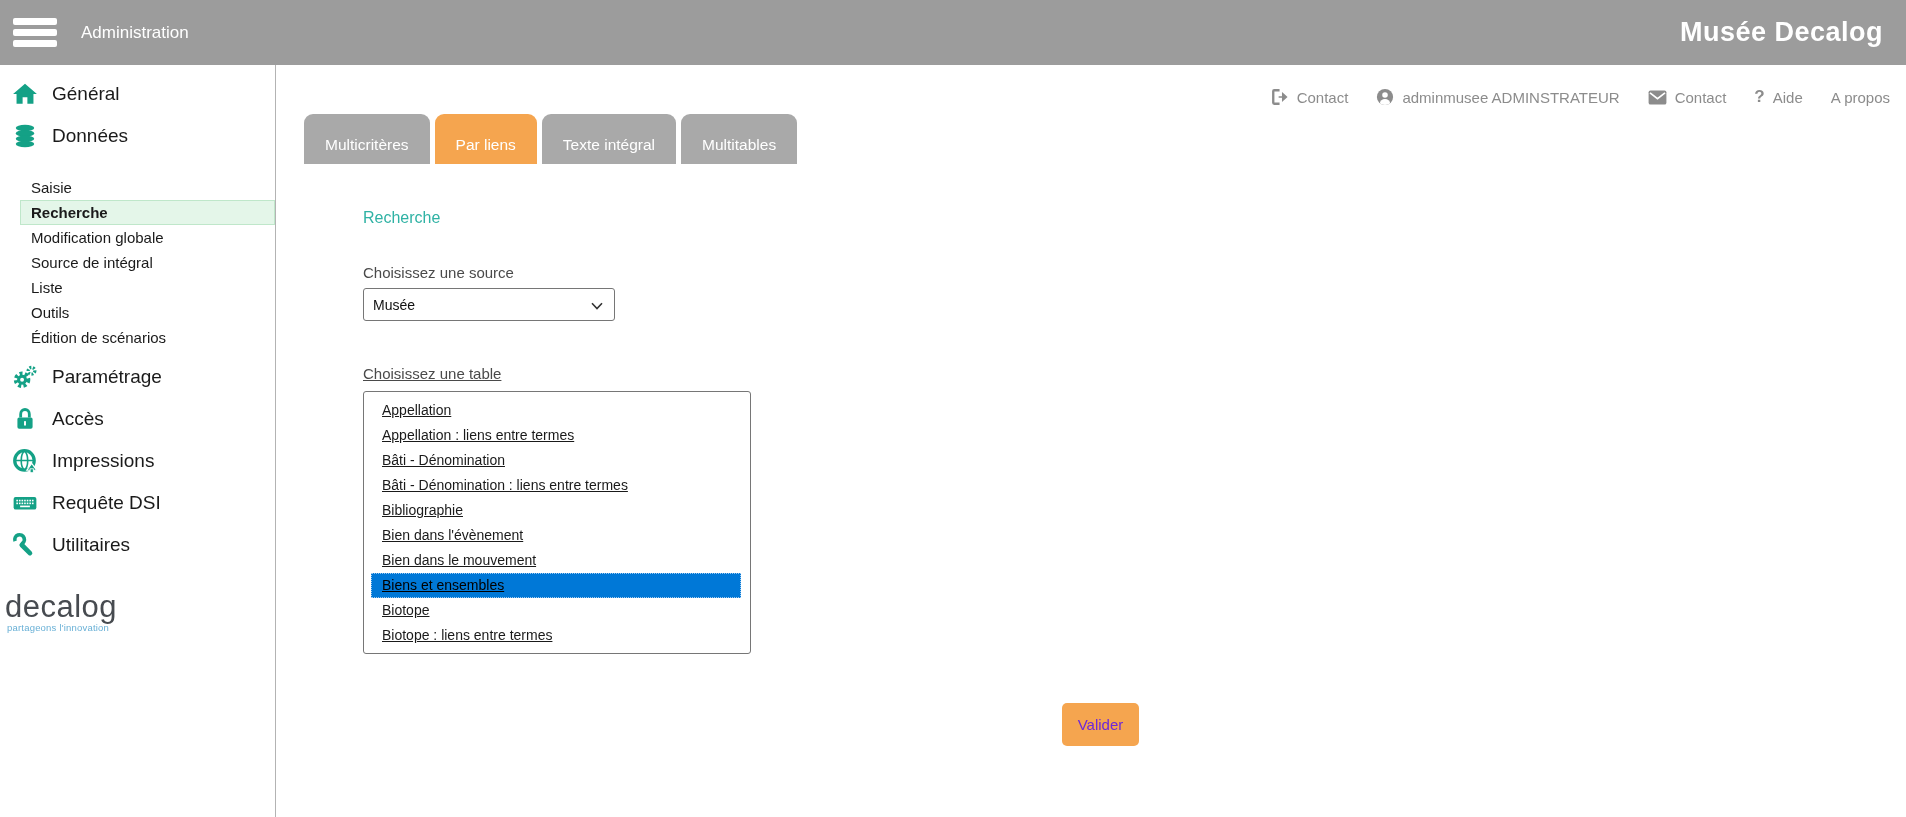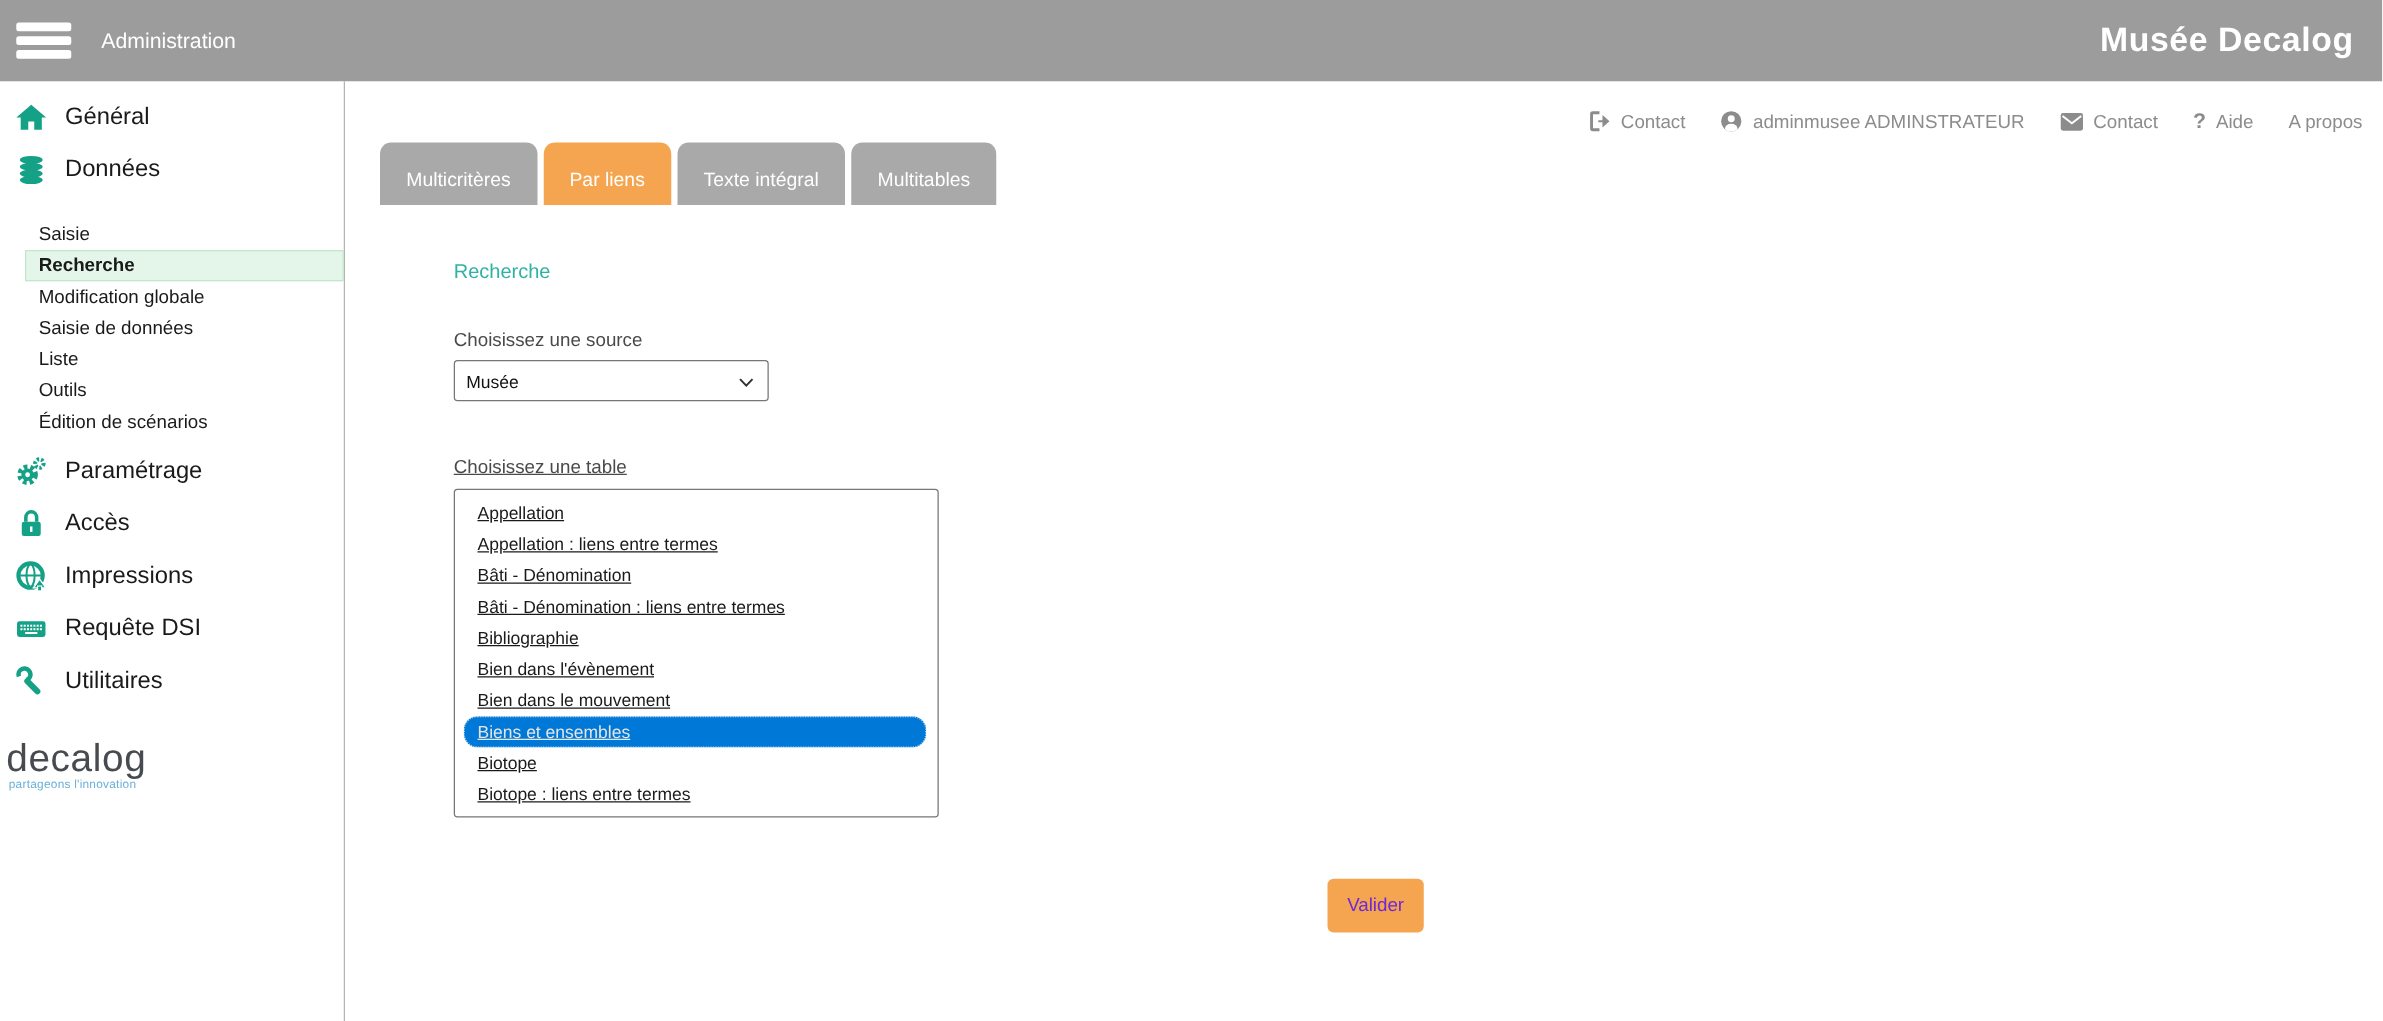--- a/index.html
+++ b/index.html
@@ -54,21 +54,21 @@
   .section-heading { margin-top:45px; font-size:16px; color:#2fb2a4; }
   .field-label { margin-top:37px; font-size:15px; color:#4a4a4a; }
   .select-box { margin-top:7px; width:252px; height:33px; border:1px solid #767676; border-radius:3px;
                 background:#fff; display:flex; align-items:center; justify-content:space-between;
                 padding:1px 11px 0 9px; font-size:14px; color:#111; cursor:pointer; }
   .table-label { margin-top:44px;text-decoration:underline; }
   .listbox { margin-top:9px; width:388px; height:263px; border:1px solid #767676; border-radius:3px;
              background:#fff; padding:6px 0; overflow:hidden; }
   .option { margin:0 9px 0 7px; padding:3px 0 3px 10px; font-size:14px; line-height:17px;
             color:#1a1a1a; border:1px dotted transparent; cursor:pointer;text-decoration:underline; }
-  .option.selected { background:#0078d7; color:#e5e5e5; border-color:#9ec9ef;border-radius:11px; }
+  .option.selected { background:#0078d7; color:#000000; border-color:#9ec9ef; }
   .submit-row { margin-top:49px; height:43px; }
   .submit-btn { margin-left:699px; width:77px; height:43px; background:#f5a54f; color:#6d28d9;
                 border:none; border-radius:5px; font-size:15px; font-family:inherit; cursor:pointer; }
 </style>
 </head>
 <body>
 
 <div class="page">
 
   <div class="topbar">
@@ -103,21 +103,21 @@
               <ellipse cx="12" cy="19.4" rx="8.5" ry="3"></ellipse>
           </svg>
         </span>
         <span>Données</span>
       </div>
 
       <div class="sub-list">
         <div class="sub-item">Saisie</div>
         <div class="sub-item selected">Recherche</div>
         <div class="sub-item">Modification globale</div>
-        <div class="sub-item">Saisie de données</div>
+        <div class="sub-item">Source de intégral</div>
         <div class="sub-item">Liste</div>
         <div class="sub-item">Outils</div>
         <div class="sub-item">Édition de scénarios</div>
       </div>
 
       <div class="nav-item">
         <span class="nav-icon">
           <svg width="26" height="26" viewBox="0 0 24 24">
             <g fill="none" stroke="#14a186">
               <circle cx="9.3" cy="14.6" r="5.6" stroke-width="4" stroke-dasharray="2.6 2.1"></circle>

